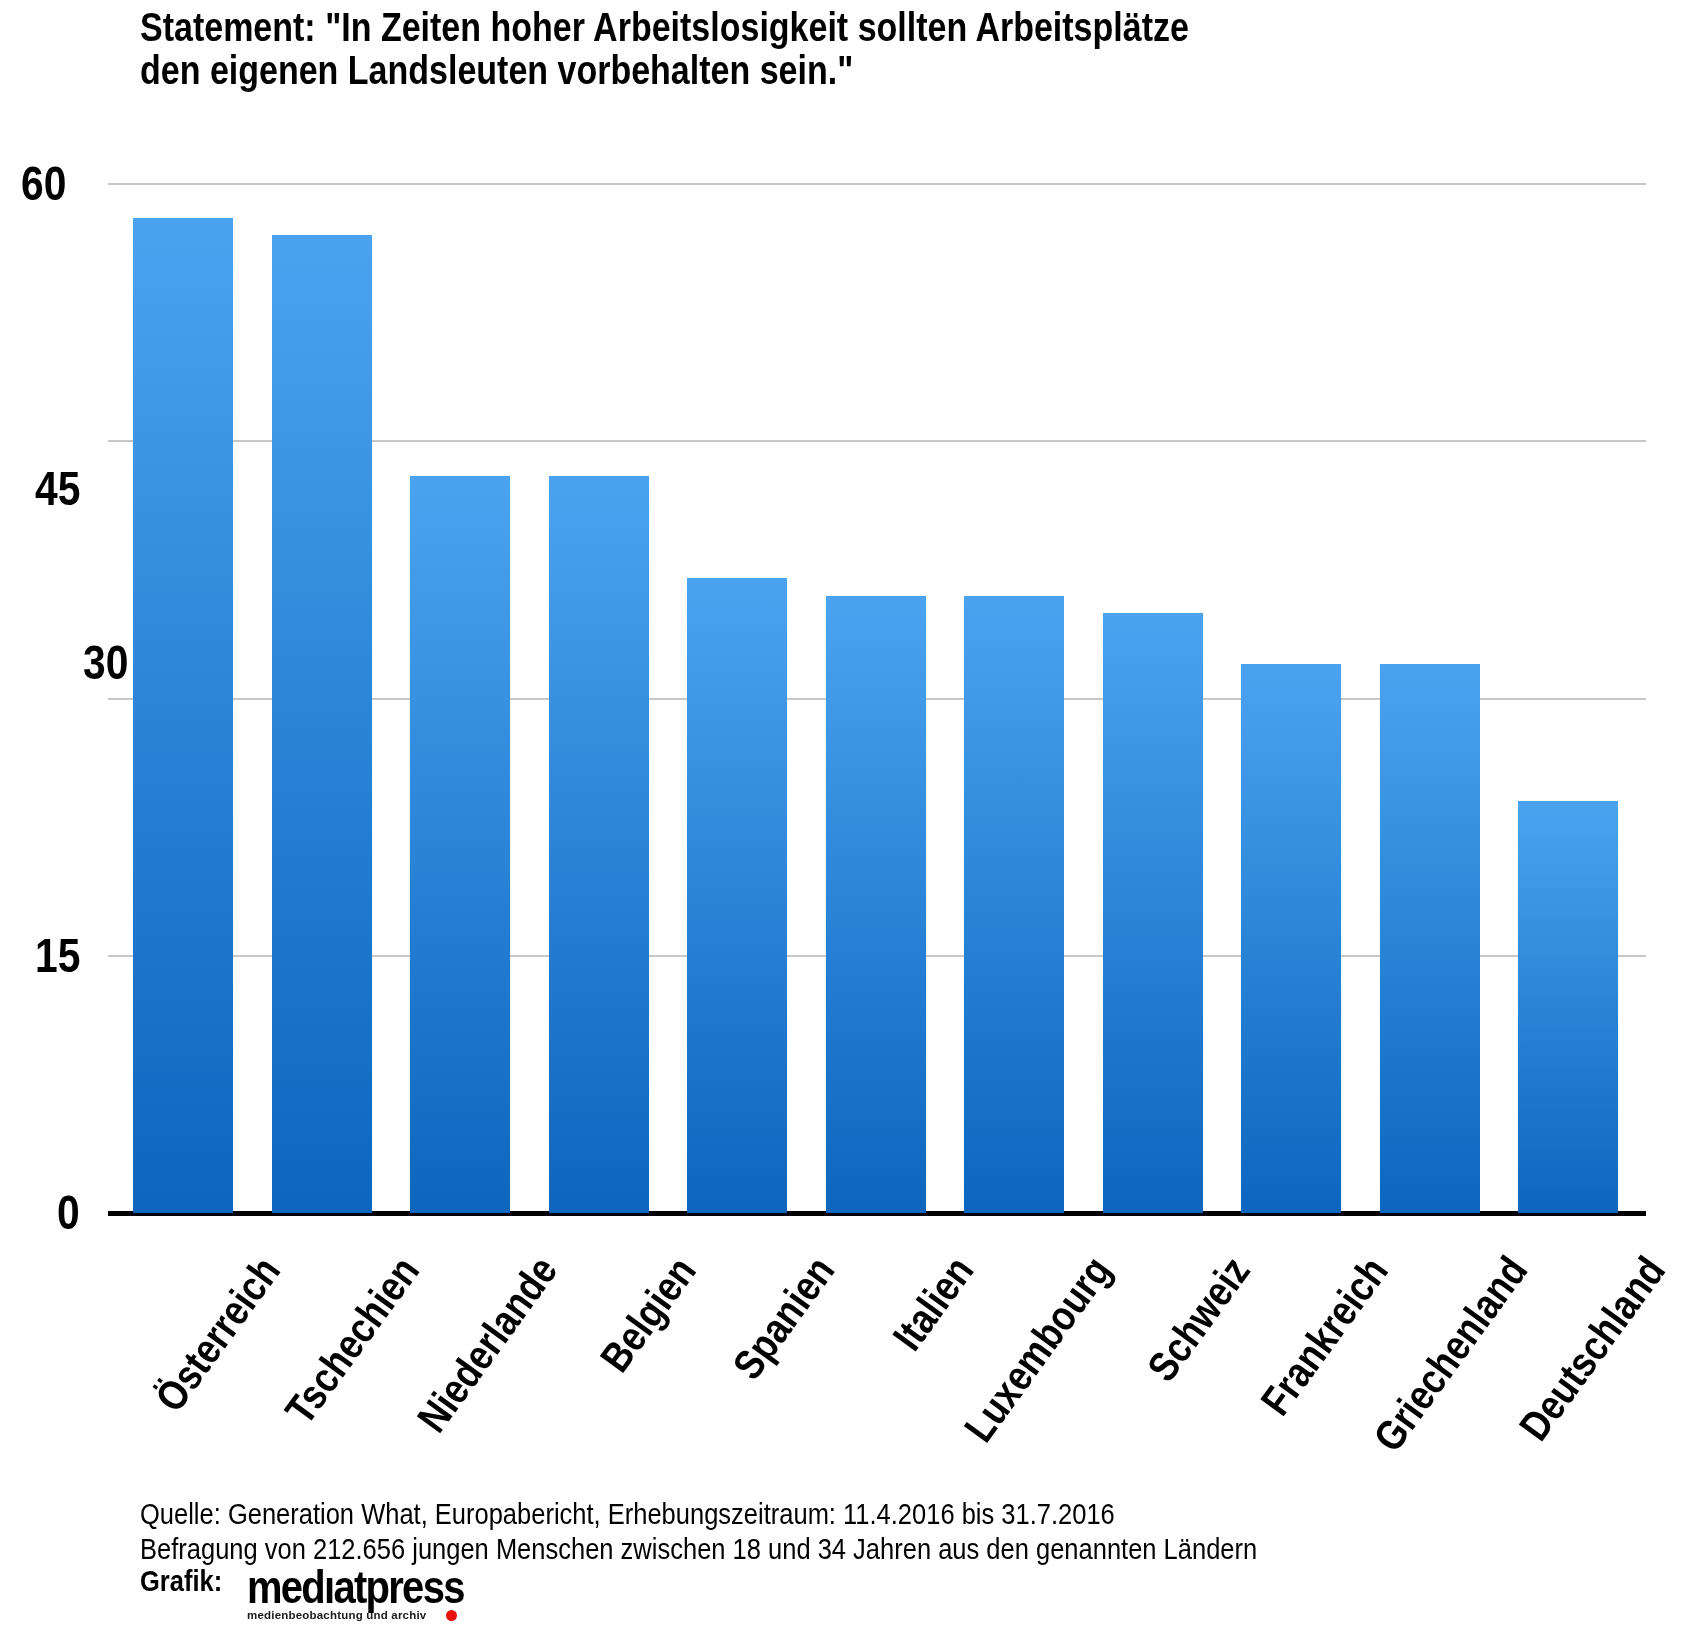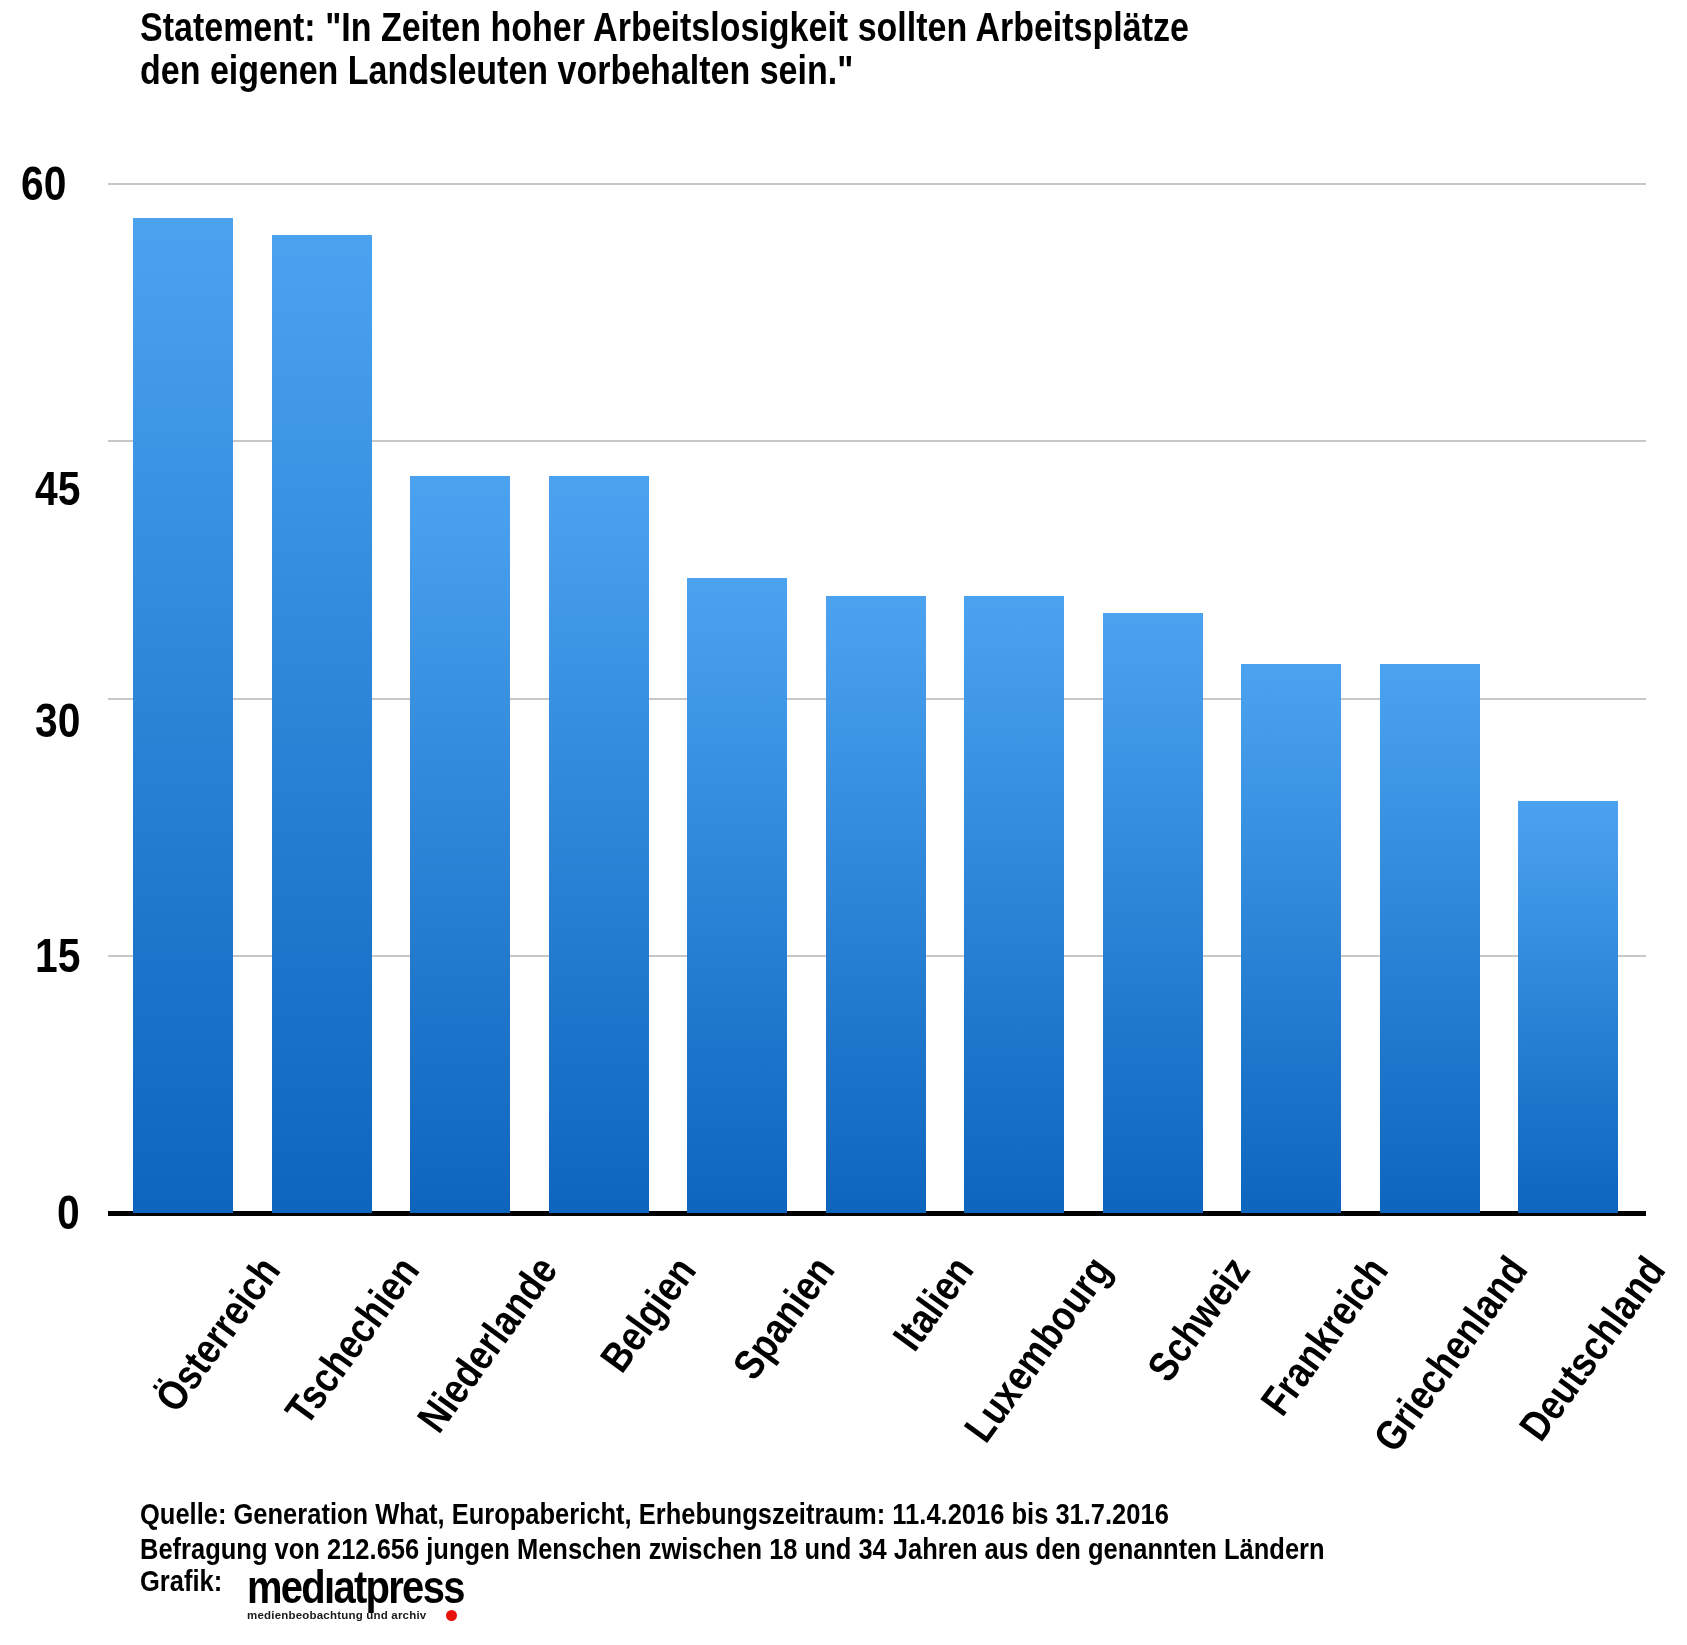--- a/index.html
+++ b/index.html
@@ -18,21 +18,21 @@
   .axisline{position:absolute;left:108px;width:1538px;height:5px;top:1211px;background:var(--axis,#000);}
 
   .ytick{position:absolute;left:0;width:80px;text-align:right;font-size:48px;
          font-weight:bold;line-height:50px;white-space:nowrap;}
 
   .bar{position:absolute;background:linear-gradient(to bottom,var(--bar-top,#4BA3F0),var(--bar-bottom,#0D65BE));}
 
   .xlabel{position:absolute;width:340px;text-align:right;font-size:42px;font-weight:bold;
           transform:rotate(-54deg);transform-origin:100% 0%;white-space:nowrap;}
 
-  .footer-line{position:absolute;left:140px;font-size:30px;font-weight:bold;
+  .footer-line{position:absolute;left:140px;font-size:30px;font-weight:normal;
                line-height:35px;white-space:nowrap;}
   .credit-label{position:absolute;left:140px;top:1564px;font-size:30px;font-weight:bold;white-space:nowrap;}
   .logo{position:absolute;left:247px;top:1566px;white-space:nowrap;}
   .logo-main{display:block;font-size:47px;font-weight:bold;letter-spacing:-2px;line-height:42px;}
   .logo-tag{display:flex;align-items:center;gap:20px;margin-top:1px;font-size:11.5px;
             font-weight:bold;letter-spacing:.2px;color:#1a1a1a;}
   .logo-dot{width:11px;height:11px;border-radius:50%;background:var(--dot,#E8140C);display:inline-block;}
 </style>
 </head>
 <body>
@@ -46,21 +46,21 @@
 
   <div id="grid">
       <div class="gridline" style="top: 954.75px;"></div>
       <div class="gridline" style="top: 697.5px;"></div>
       <div class="gridline" style="top: 440.25px;"></div>
       <div class="gridline" style="top: 183px;"></div>
     </div>
   <div id="yaxis">
       <div class="ytick" style="top: 1188px;"><span class="condR">0</span></div>
       <div class="ytick" style="top: 930.75px;"><span class="condR">15</span></div>
-      <div class="ytick" style="top: 696px;"><span class="condR">30</span></div>
+      <div class="ytick" style="top: 638px; padding-left: 48px;"><span class="condR">30</span></div>
       <div class="ytick" style="top: 416.25px; margin-top: 48px;"><span class="condR">45</span></div>
       <div class="ytick" style="top: 159px; text-align: center;"><span class="condR">60</span></div>
     </div>
   <div class="axisline"></div>
   <div id="bars">
       <div class="bar" style="left: 133px; width: 100px; top: 218.3px; height: 994.7px;"></div>
       <div class="bar" style="left: 271.5px; width: 100px; top: 235.45px; height: 977.55px;"></div>
       <div class="bar" style="left: 410px; width: 100px; top: 475.55px; height: 737.45px;"></div>
       <div class="bar" style="left: 548.5px; width: 100px; top: 475.55px; height: 737.45px;"></div>
       <div class="bar" style="left: 687px; width: 100px; top: 578.45px; height: 634.55px;"></div>

